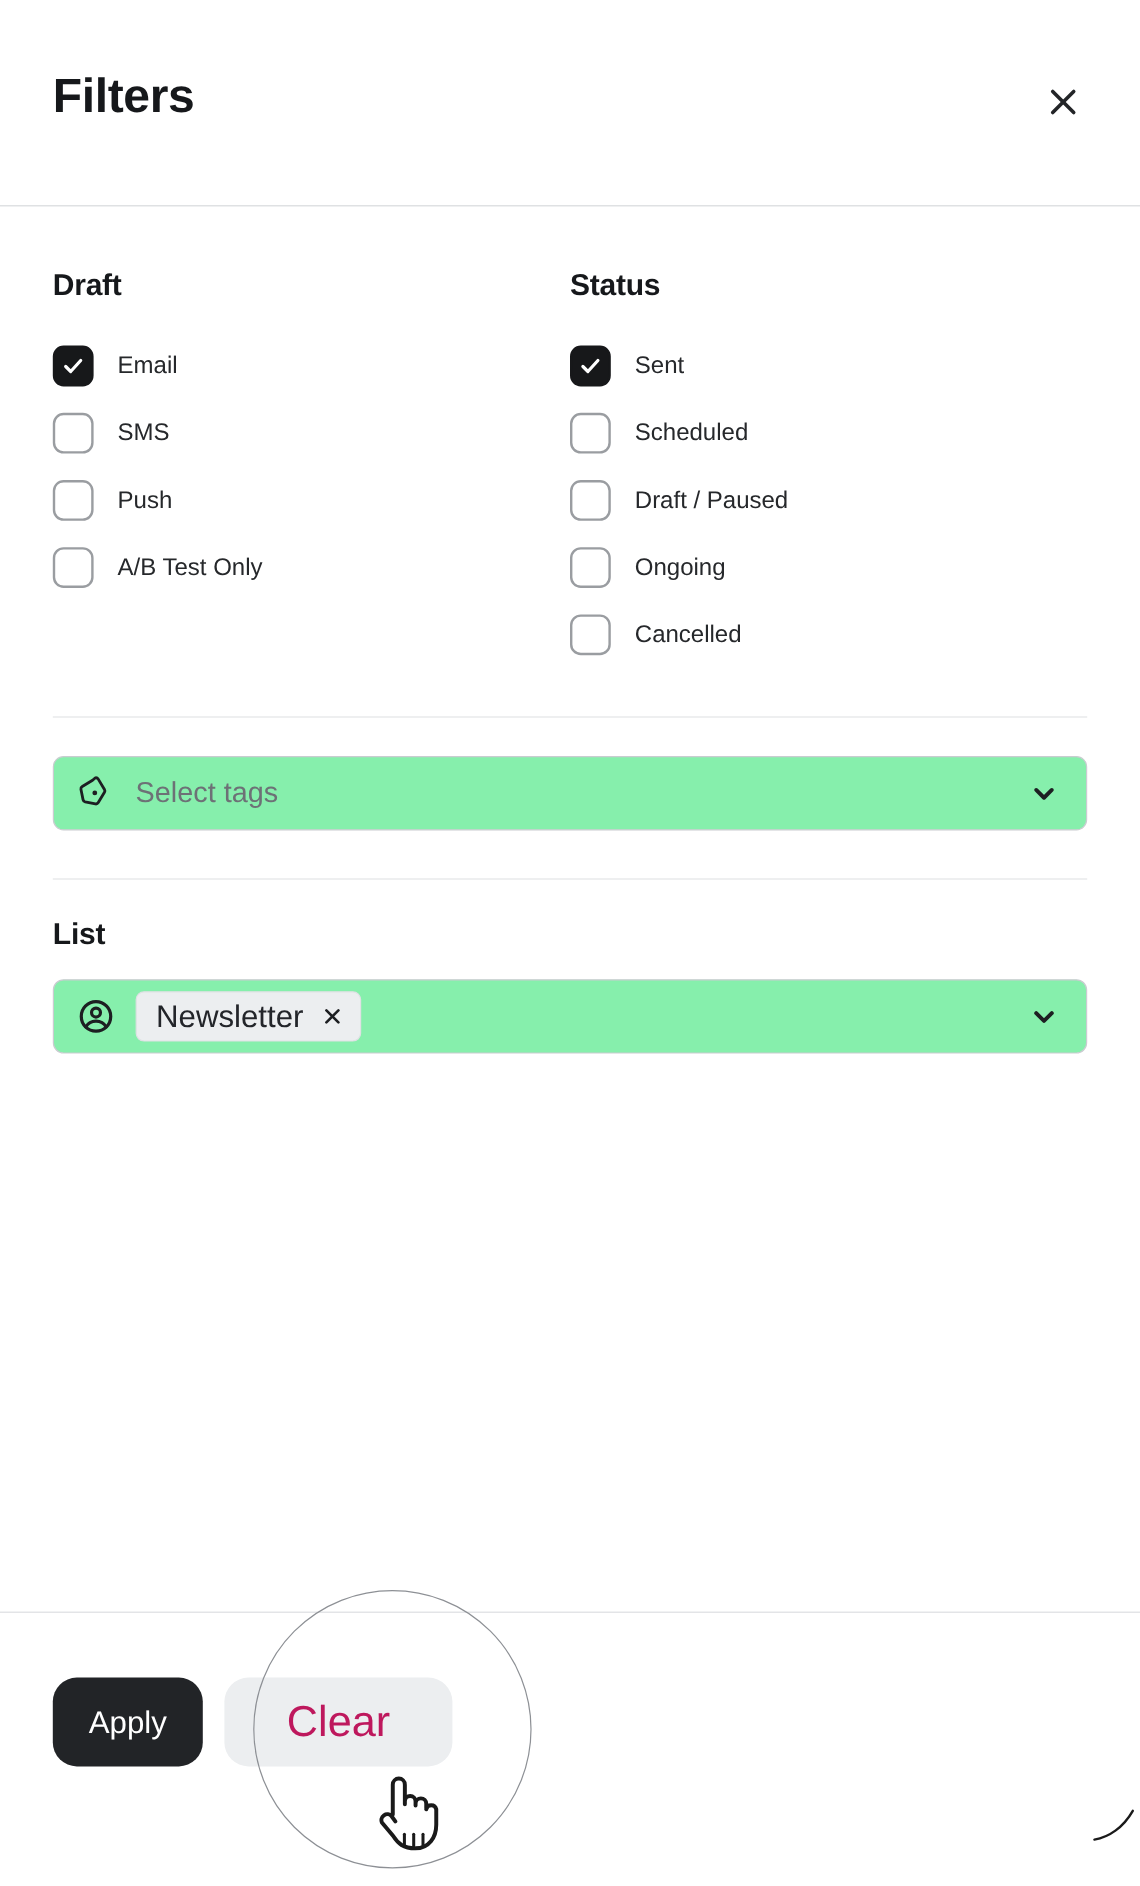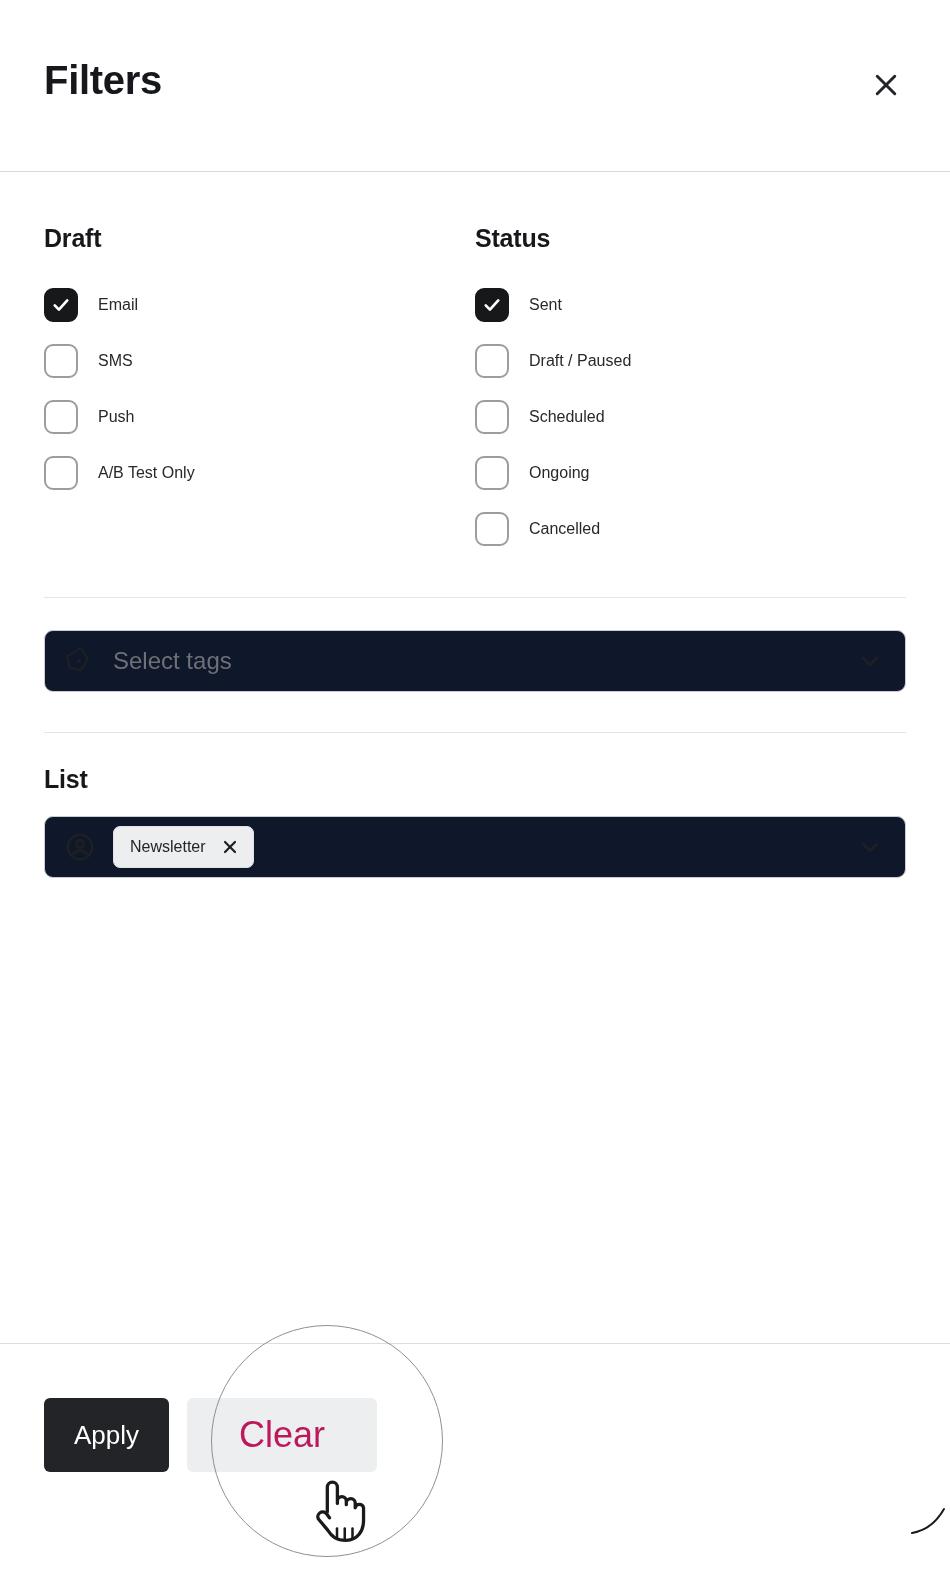--- a/index.html
+++ b/index.html
@@ -85,21 +85,21 @@
     display: flex;
     align-items: center;
     justify-content: center;
   }
   .checkbox.checked {
     background: #17181a;
     border-color: #17181a;
   }
   .check-label {
     margin-left: 20px;
-    font-size: 16px;
+    font-size: 20px;
     color: #26282b;
     white-space: nowrap;
   }
 
   .divider {
     height: 1px;
     background: #e3e5e7;
     margin: 0;
   }
   .divider.d1 { margin-top: 40px; }
@@ -113,21 +113,21 @@
     font-weight: 700;
     color: #16181b;
     margin: 0 0 22px 0;
     letter-spacing: -0.2px;
   }
   .select-box {
     position: relative;
     height: 62px;
     border: 1.5px solid #c9ccd0;
     border-radius: 9px;
-    background: #0f172a;
+    background: #86efac;
     display: flex;
     align-items: center;
     padding: 0 18px;
     box-sizing: border-box;
     cursor: pointer;
   }
   .select-icon {
     width: 34px;
     min-width: 34px;
     display: flex;
@@ -150,21 +150,21 @@
     display: inline-flex;
     align-items: center;
     background: #eceef0;
     border: 1px solid #dfe1e4;
     border-radius: 7px;
     height: 42px;
     padding: 0 13px 0 16px;
     box-sizing: border-box;
   }
   .chip-label {
-    font-size: 16px;
+    font-size: 26px;
     color: #23252a;
     white-space: nowrap;
   }
   .chip-close {
     margin-left: 14px;
     display: flex;
     align-items: center;
     cursor: pointer;
   }
 
@@ -178,21 +178,21 @@
     padding: 54px 44px 0 44px;
     box-sizing: border-box;
   }
   .footer-actions {
     display: flex;
     align-items: center;
     gap: 18px;
   }
   .btn {
     border: none;
-    border-radius: 6px;
+    border-radius: 20px;
     font-family: "Liberation Sans", sans-serif;
     font-size: 26px;
     cursor: pointer;
     height: 74px;
     padding: 0 30px;
     display: inline-flex;
     align-items: center;
     justify-content: center;
     box-sizing: border-box;
   }
@@ -286,26 +286,26 @@
         <span class="checkbox checked">
           <svg width="20" height="20" viewBox="0 0 24 24" fill="none" stroke="#ffffff" stroke-width="3.2" stroke-linecap="round" stroke-linejoin="round">
             <polyline points="4.5,12.5 9.5,17.5 19.5,6.5"></polyline>
           </svg>
         </span>
         <span class="check-label">Sent</span>
       </div>
 
       <div class="check-item">
         <span class="checkbox"></span>
+        <span class="check-label">Scheduled</span>
+      </div>
+
+      <div class="check-item">
+        <span class="checkbox"></span>
         <span class="check-label">Draft / Paused</span>
-      </div>
-
-      <div class="check-item">
-        <span class="checkbox"></span>
-        <span class="check-label">Scheduled</span>
       </div>
 
       <div class="check-item">
         <span class="checkbox"></span>
         <span class="check-label">Ongoing</span>
       </div>
 
       <div class="check-item">
         <span class="checkbox"></span>
         <span class="check-label">Cancelled</span>

